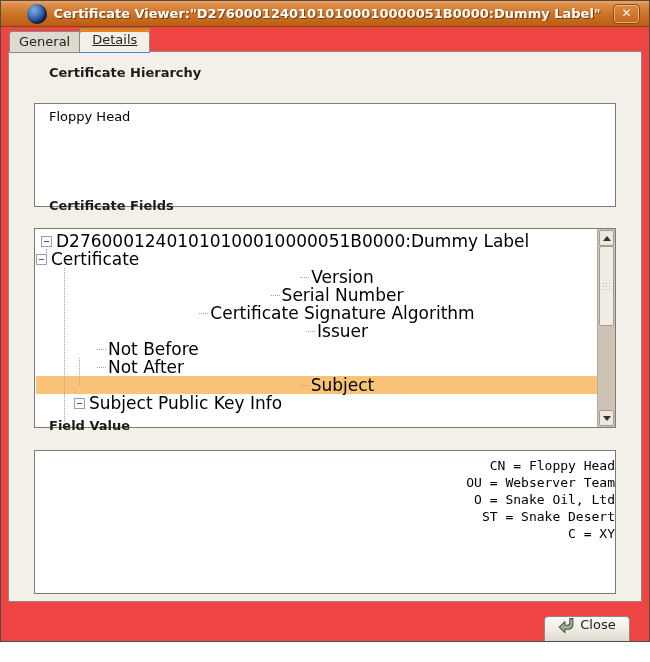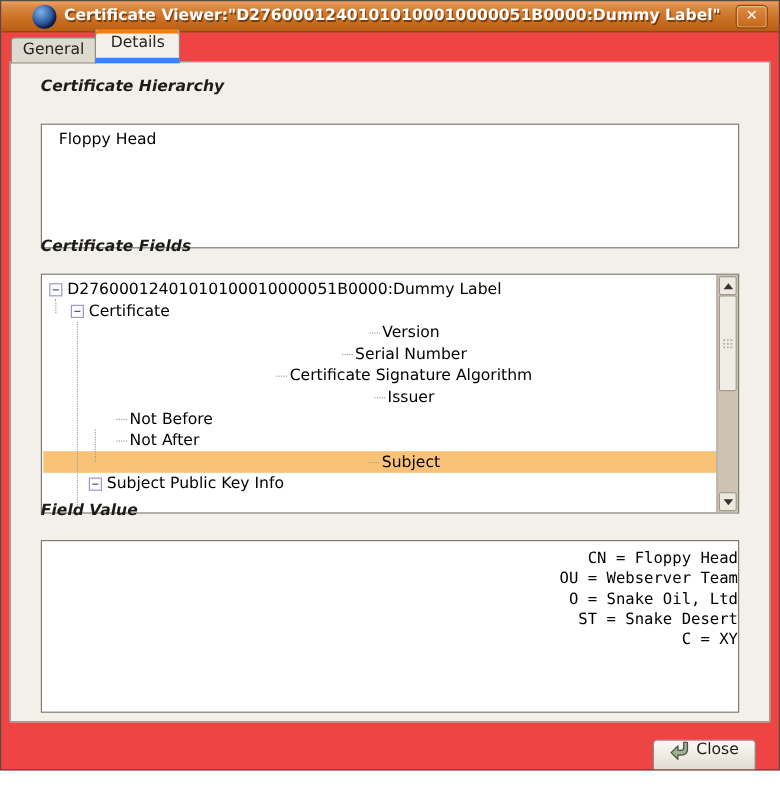--- a/index.html
+++ b/index.html
@@ -25,44 +25,44 @@
       color:#FFF8EE; font-weight:bold; font-size:12px; line-height:17px; text-align:center;
       cursor:default; font-family:"DejaVu Sans",sans-serif; }
 
   
   .tabbar { position:absolute; left:0; top:26px; right:0; height:25px;
       display:flex; align-items:flex-end; padding-left:8px; z-index:3; }
   .tab { font-size:13px; color:#26241F; border:1px solid #8F8A80; background:#DEDAD0;
       padding:2px 9px 3px 9px; margin-bottom:-1px; position:relative; }
   .tab.inactive { border-radius:3px 0 0 0; }
   .tab.active { background:#F2F0E9; border-radius:3px 3px 0 0; padding:3px 12px 5px 12px;
-      box-shadow:inset 0 3px 0 #F47E0C; border-bottom:5px solid #3b82f6;
-      margin-left:-1px; z-index:4; }
+      box-shadow:inset 0 3px 0 #F47E0C; border-bottom:1px solid #3b82f6;
+      margin-left:-1px; z-index:4;text-decoration:underline; }
 
   
   .panel { position:absolute; left:7px; right:7px; top:50px; height:551px;
       background:#F2F0E9; border:1px solid #8F8A80; z-index:2; }
-  .section-label { position:absolute; left:25px; font-weight:bold; font-size:13px; color:#1E1C18;font-style:italic; }
+  .section-label { position:absolute; left:40px; font-weight:bold; font-size:13px; color:#1E1C18; }
   .lbl-hier  { top:13px; }
   .lbl-fields{ top:146px; }
   .lbl-value { top:366px; }
 
   .box { position:absolute; left:25px; right:25px; background:#FFFFFF; border:1px solid #7F7B72;margin-top:13px; }
   .hierarchy-box { top:38px;  height:104px; }
   .tree-box      { top:163px; height:200px; overflow:hidden; }
   .value-box     { top:385px; height:144px; }
 
   .hier-item { margin:5px 0 0 14px; font-size:13px; color:#000; }
 
   
   .tree-content { position:absolute; left:1px; top:0; bottom:0; right:18px; padding-top:3px; }
-  .trow { display:flex; align-items:center; height:18px; font-size:13px; color:#000; white-space:nowrap; }
+  .trow { display:flex; align-items:center; height:18px; font-size:17px; color:#000; white-space:nowrap; }
   .trow.selected { background:#F9C377; }
   .lvl1 { padding-left:5px; }
-  .lvl2 { padding-left:23px; }
+  .lvl2 { }
   .lvl3.exp  { padding-left:38px; }
   .lvl3.leaf { padding-left:41px;justify-content:center; }
   .lvl4.leaf { padding-left:61px; }
   .expander { width:11px; height:11px; border:1px solid #9A9AC6; background:#FDFDFE;
       position:relative; flex:none; margin-right:4px; }
   .expander::after { content:""; position:absolute; left:2px; right:2px; top:4px; height:1px; background:#52527E; }
   .stub { width:9px; height:0; border-top:1px dotted #A5A199; margin-right:2px; flex:none; }
   .guide { position:absolute; width:0; border-left:1px dotted #A5A199; }
   .guide-a { left:10px; top:20px;  height:12px; }
   .guide-b { left:28px; top:39px;  height:153px; }

